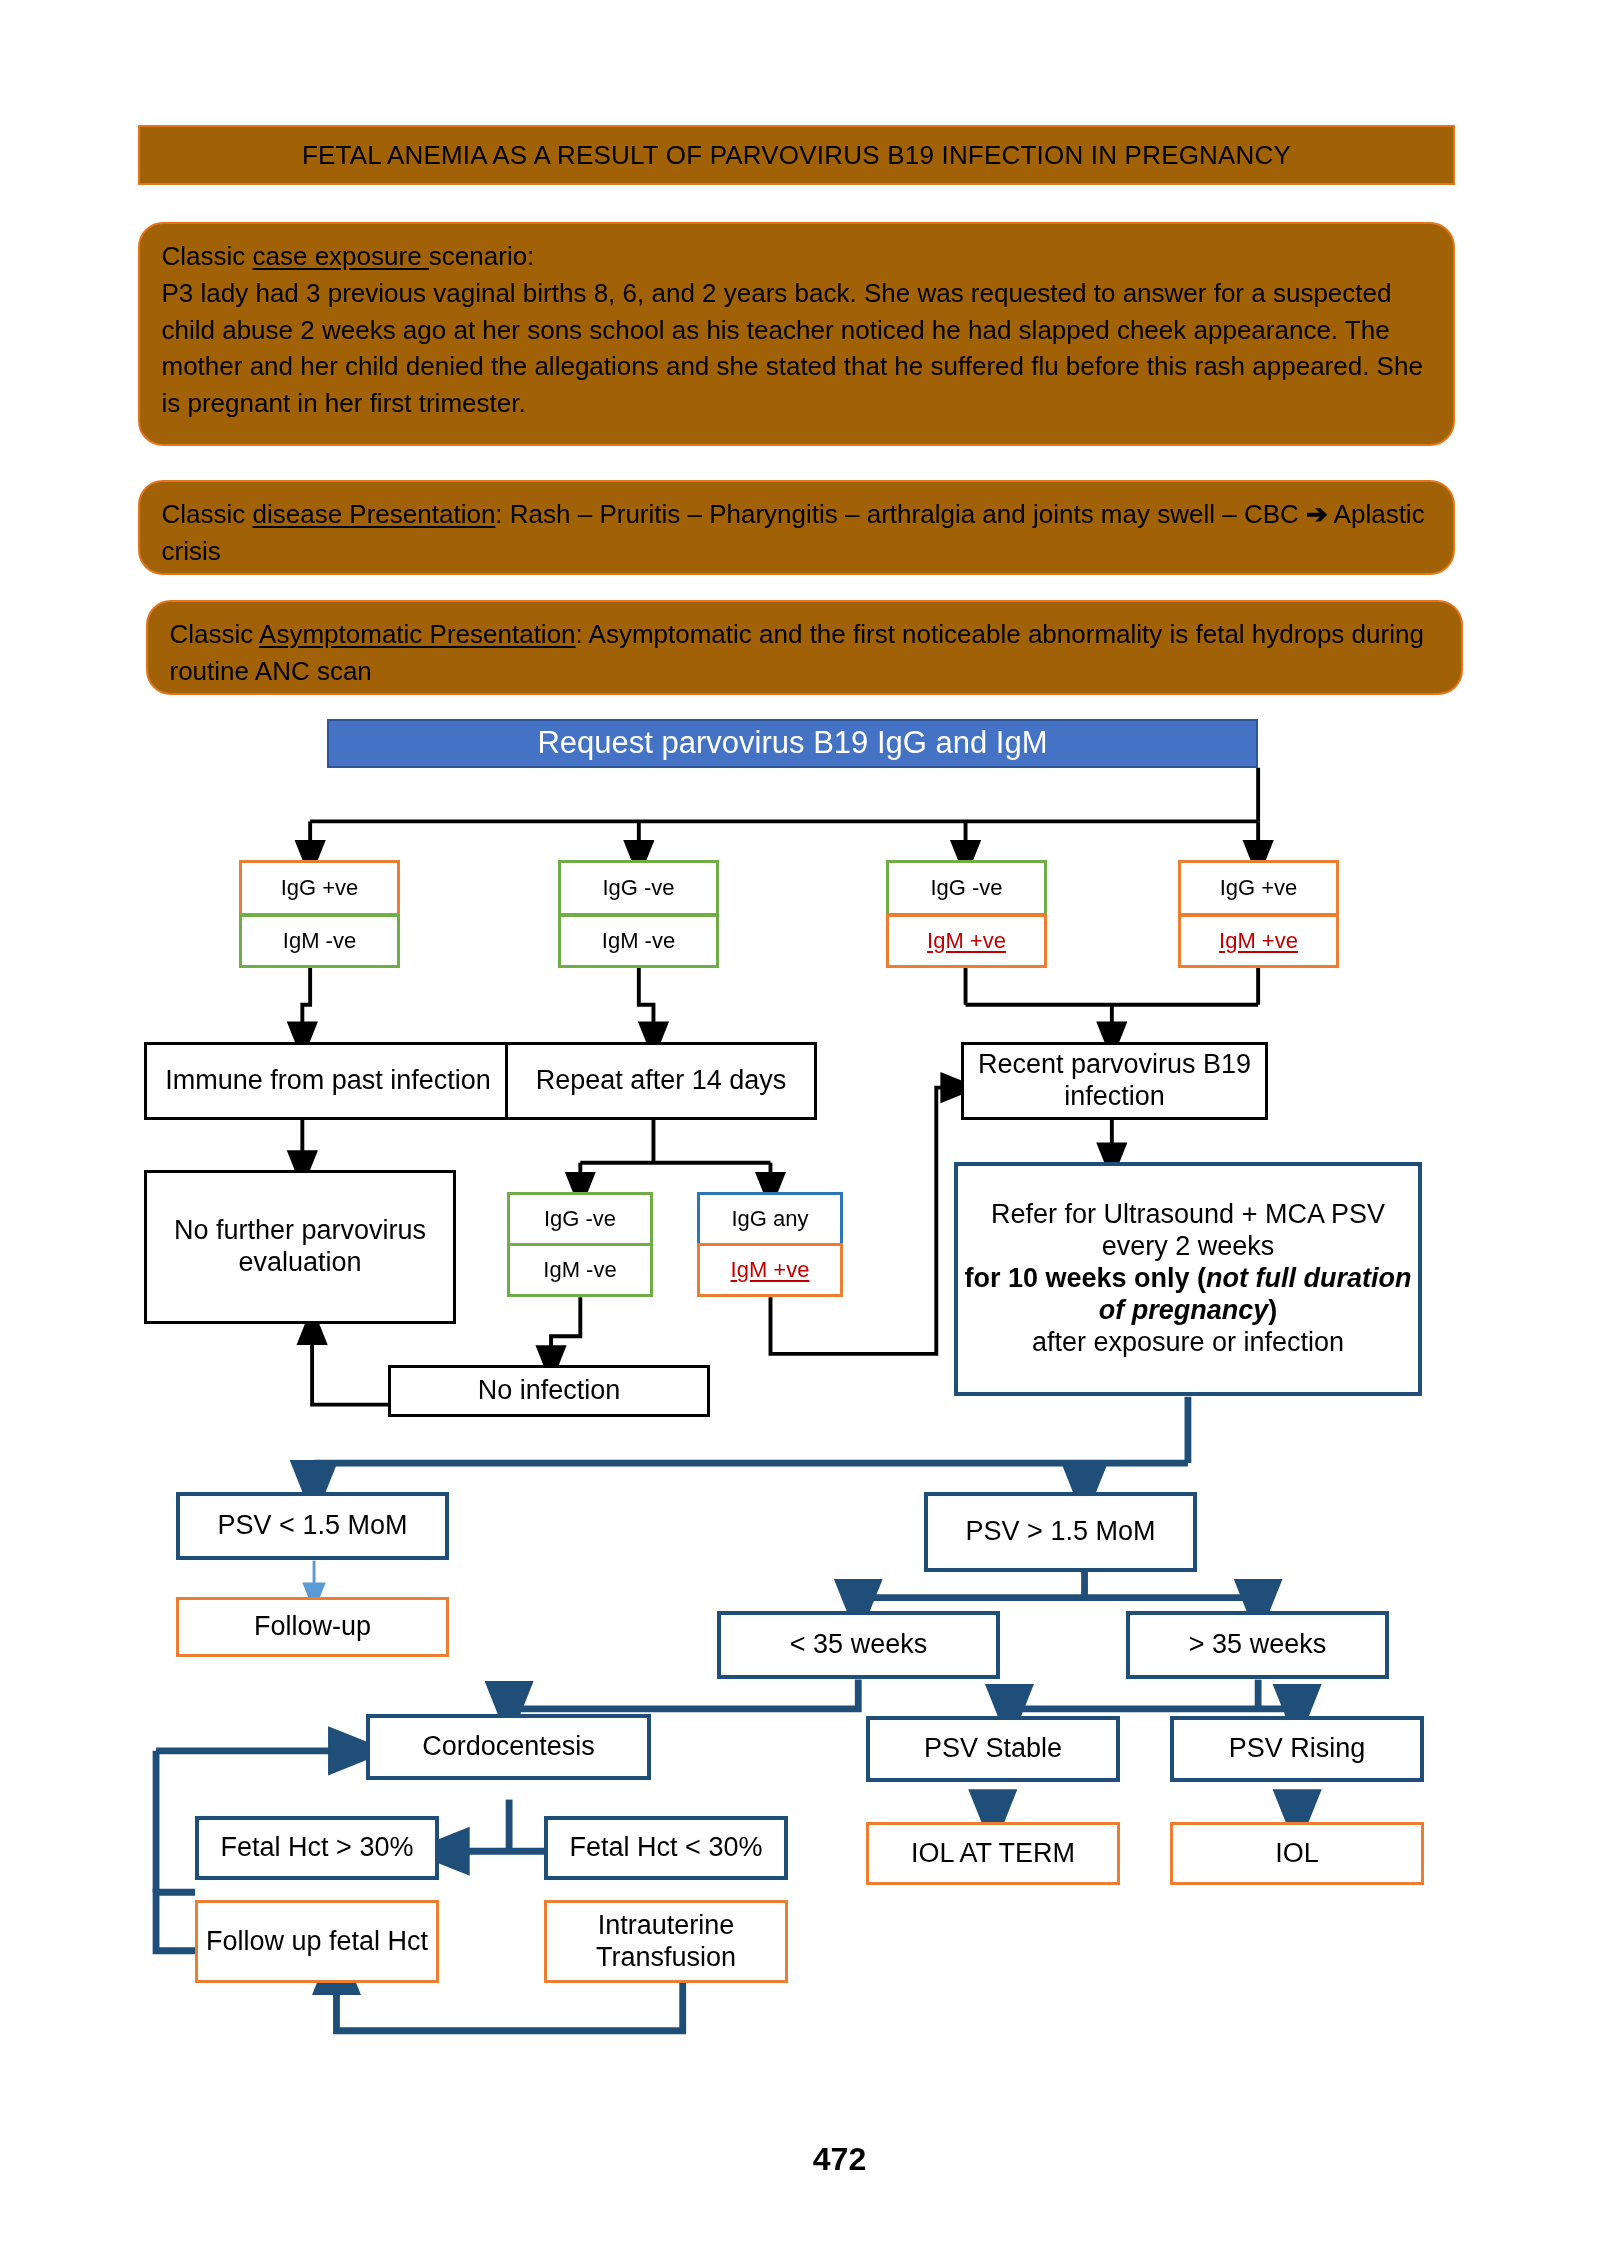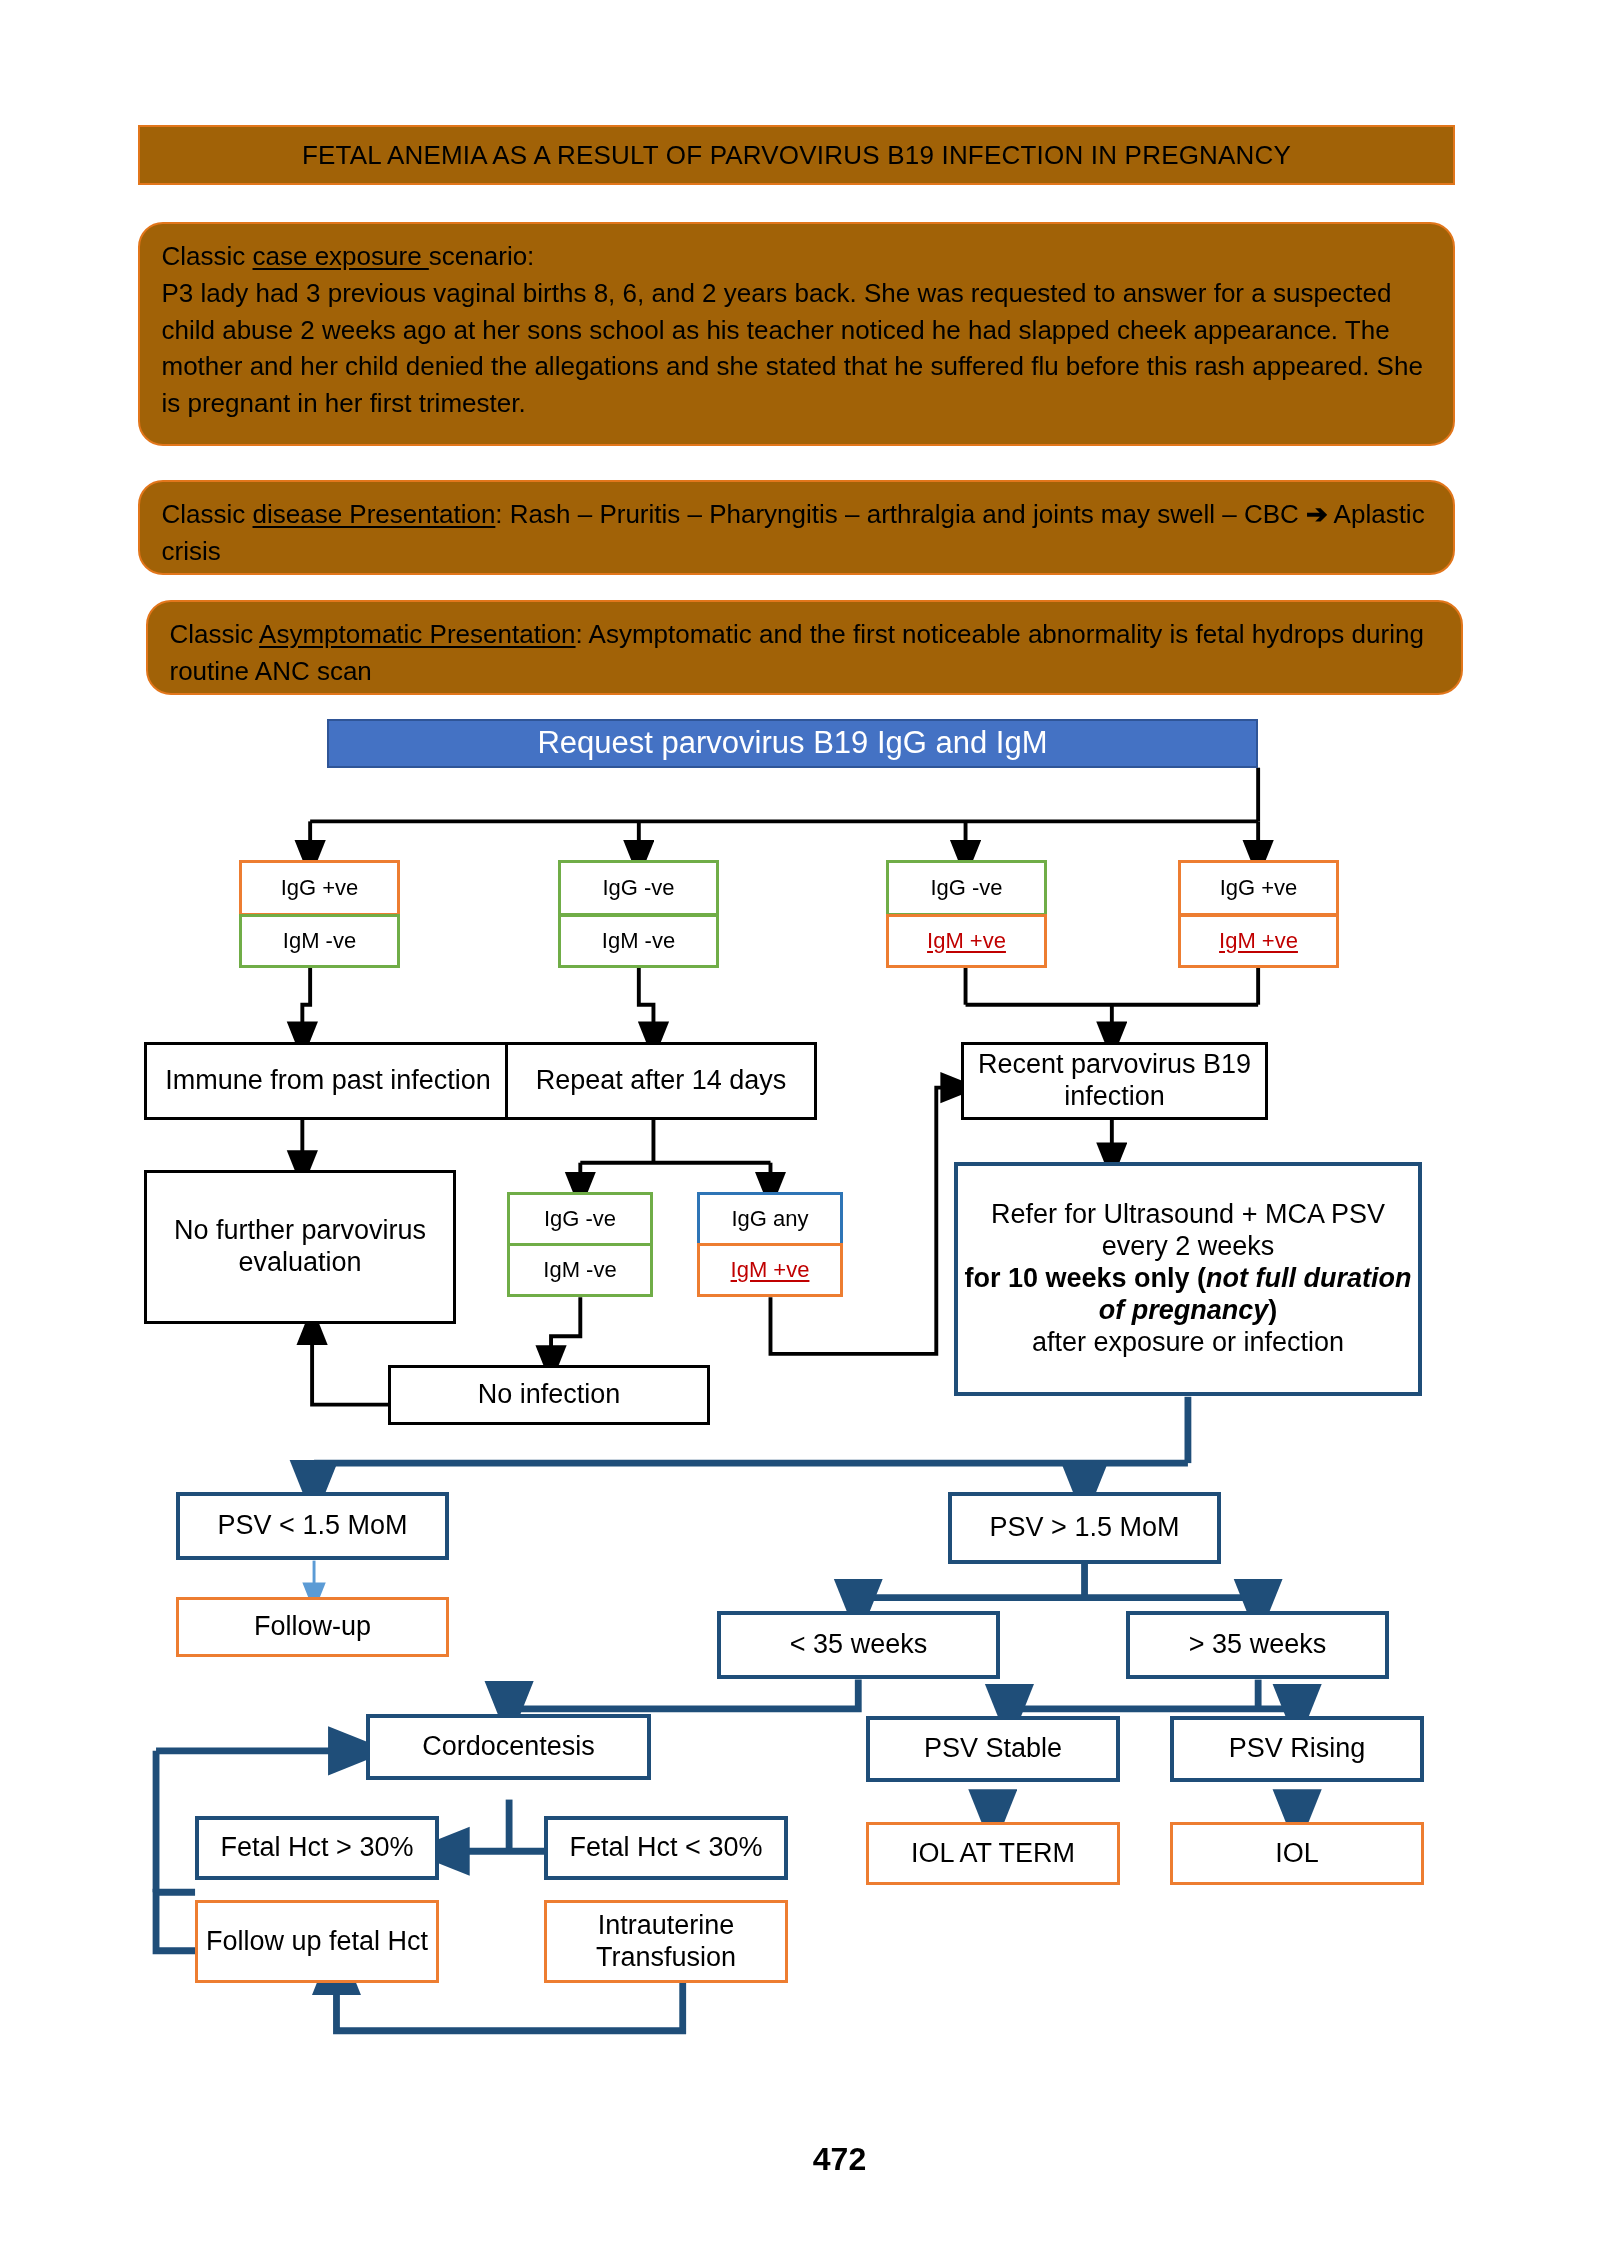--- a/index.html
+++ b/index.html
@@ -223,35 +223,35 @@
     <span>IgM -ve</span>
   </div>
 
   <div class="node b-blue fs27" style="left:697px;top:1192px;width:146px;height:54px;text-align:center;">
     <span>IgG any</span>
   </div>
   <div class="node b-orange fs27" style="left:697px;top:1243px;width:146px;height:54px;">
     <span class="red-u">IgM +ve</span>
   </div>
 
-  <div class="node b-black fs28" style="left:388px;top:1365px;width:322px;height:60px;">
+  <div class="node b-black fs28" style="left:388px;top:1365px;width:322px;height:52px;">
     <span>No infection</span>
   </div>
 
   <div class="node b-navy fs28" style="left:954px;top:1162px;width:468px;height:234px;">
     <span>
       <span>Refer for Ultrasound + MCA PSV every 2 weeks </span><b>for 10 weeks only (</b><b><i>not full duration of pregnancy</i></b><b>)</b><span> after exposure or infection</span>
     </span>
   </div>
 
   <div class="node b-navy fs28" style="left:176px;top:1492px;width:273px;height:68px;">
     <span>PSV &lt; 1.5 MoM</span>
   </div>
 
-  <div class="node b-navy fs28" style="left:948px;top:1492px;width:273px;height:72px;">
+  <div class="node b-navy fs28" style="left:924px;top:1492px;width:273px;height:80px;">
     <span>PSV &gt; 1.5 MoM</span>
   </div>
 
   <div class="node b-orange3 fs28" style="left:176px;top:1597px;width:273px;height:60px;">
     <span>Follow-up</span>
   </div>
 
   <div class="node b-navy fs28" style="left:717px;top:1611px;width:283px;height:68px;">
     <span>&lt; 35 weeks</span>
   </div>

